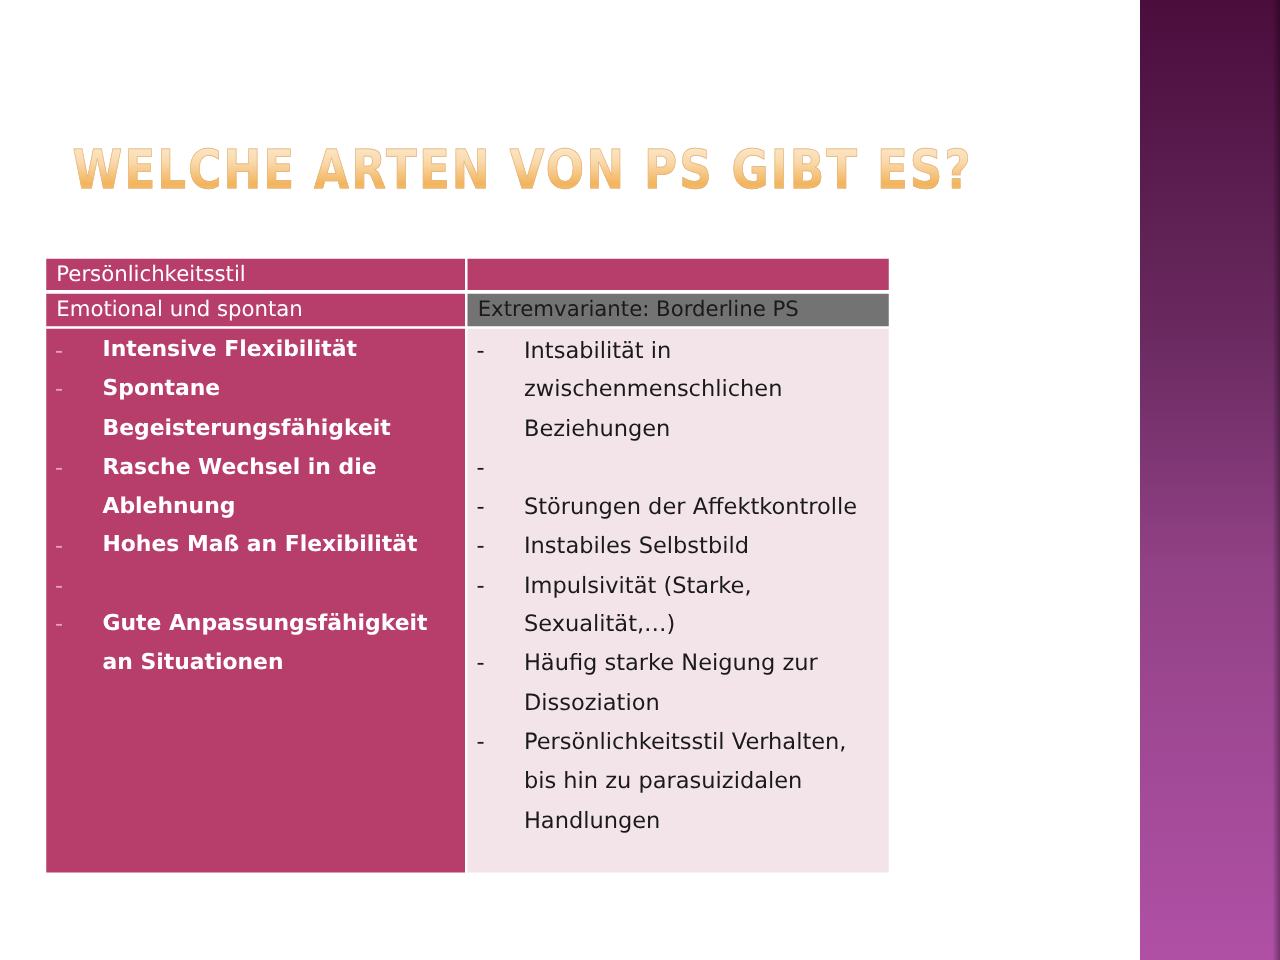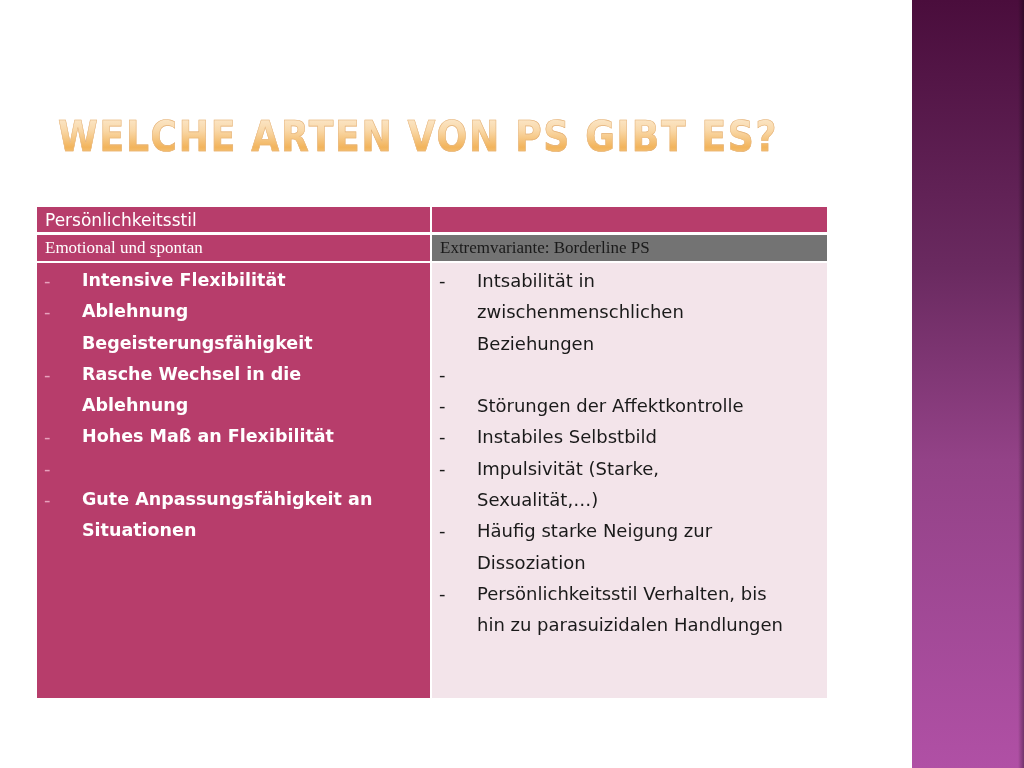--- a/index.html
+++ b/index.html
@@ -23,33 +23,33 @@
       text-transform: uppercase;
       color: #f6c580;
       background: linear-gradient(to bottom, #fdf2e2 0%, #f9d8a8 40%, #f2b45c 70%, #f8d59c 100%);
       -webkit-background-clip: text; background-clip: text;
       -webkit-text-fill-color: transparent;
       -webkit-text-stroke: 0.6px #e4b27a;
       transform: scaleX(0.84); transform-origin: left top;
       white-space: nowrap;
     }
     .tbl {
-      position: absolute; left: 37px; top: 207px; width: 790px;
+      position: absolute; left: 37px; top: 207px; width: 674px;
       border-collapse: separate; border-spacing: 0;
       font-family: "DejaVu Sans", sans-serif; font-size: 18px;
     }
     .row { display: flex; }
     .cell { box-sizing: border-box; }
     .c1 { width: 394px; }
     .c2 { width: 396px; margin-left: 2px; }
     .hdr { height: 25px; background: #b73d6b; color: #ffffff; padding: 0 0 0 8px; line-height: 26px; font-size: 17px; }
     .sub-l { height: 26px; background: #b73d6b; color: #ffffff; padding-left: 8px; line-height: 26px; font-size: 17px; }
     .sub-r { height: 26px; background: #737373; color: #1a1a1a; padding-left: 8px; line-height: 26px; font-size: 17px; }
     .r1 { margin-bottom: 3px; }
-    .r2 { margin-bottom: 2px; font-family: Liberation Serif, serif; }
+    .r2 { margin-bottom: 2px; }
     .body-l { height: 435px; background: #b73d6b; color: #ffffff; font-weight: bold; padding-top: 2px; }
     .body-r { height: 435px; background: #f3e4ea; color: #1a1a1a; padding-top: 2px; }
     .item { display: flex; font-size: 18px; line-height: 31.3px; }
     .dash { width: 45px; padding-left: 7px; box-sizing: border-box; flex: none; }
     .body-l .dash { color: #e7a2bd; font-weight: normal; }
     .txt { flex: 1; padding-right: 6px; }
     .body-l .txt { font-size: 17.5px; }
   </style>
 </head>
 <body>
@@ -68,21 +68,21 @@
     <div class="cell c2 sub-r">Extremvariante: Borderline PS</div>
   </div>
   <div class="row">
     <div class="cell c1 body-l">
       <div class="item">
           <span class="dash">-</span>
           <span class="txt">Intensive Flexibilität</span>
         </div>
       <div class="item">
           <span class="dash">-</span>
-          <span class="txt" style="max-width:110px">Ablehnung Begeisterungsfähigkeit</span>
+          <span class="txt" style="max-width:110px">Spontane Begeisterungsfähigkeit</span>
         </div>
       <div class="item">
           <span class="dash">-</span>
           <span class="txt" style="max-width:250px">Rasche Wechsel in die Ablehnung</span>
         </div>
       <div class="item">
           <span class="dash">-</span>
           <span class="txt">Hohes Maß an Flexibilität</span>
         </div>
       <div class="item">

